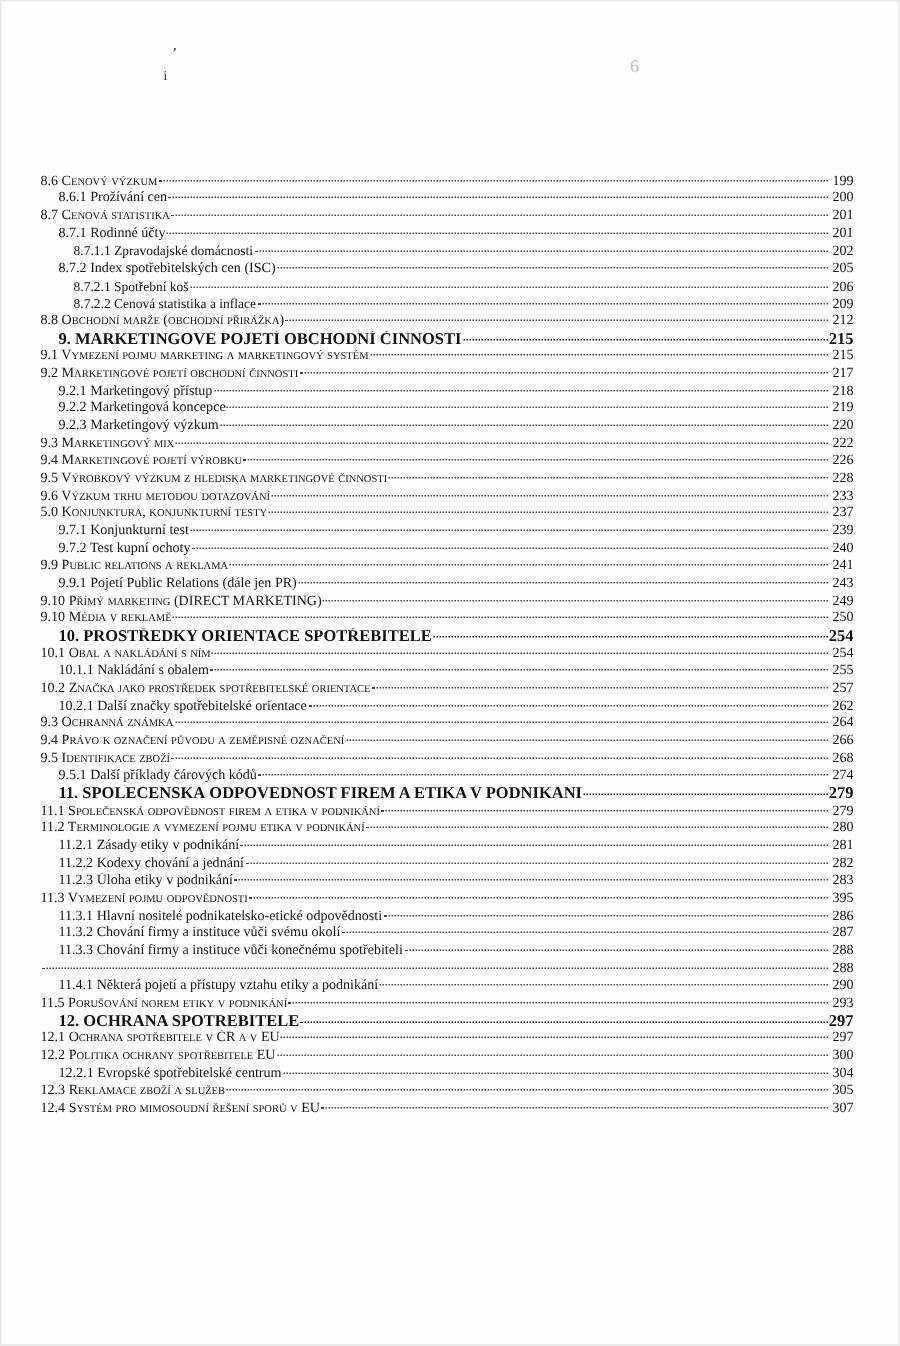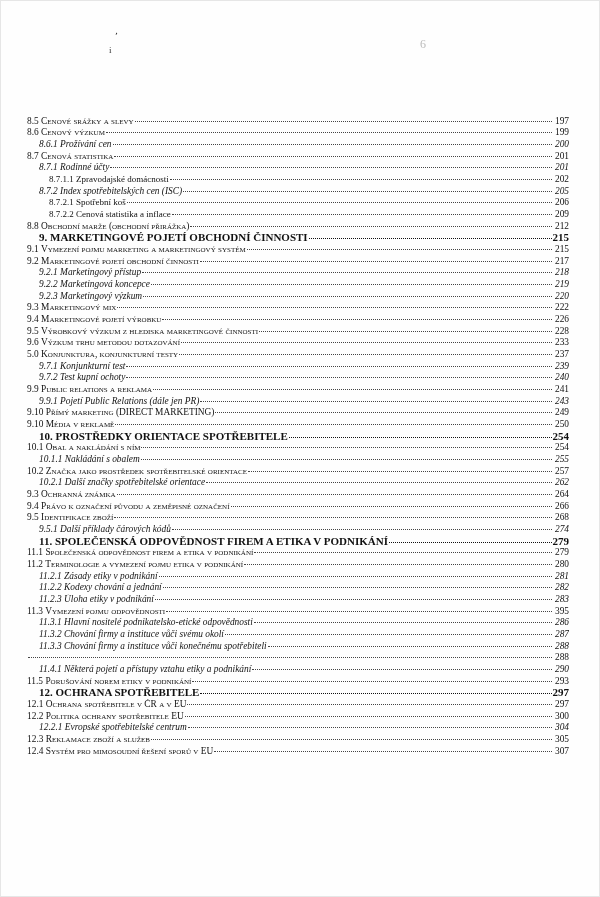--- a/index.html
+++ b/index.html
@@ -22,39 +22,34 @@
     flex: 1 1 auto; overflow: hidden; margin: 0 1px;
     border-bottom: 1px dotted #444; height: 0; position: relative; top: -2px; min-width: 4px;
   }
   .row .p { flex: 0 0 auto; text-align: right; min-width: 16px; }
   .lvl1 .t, .lvl1 .p { font-weight: bold; font-size: 11px; }
   .lvl1 { padding-left: 14px; }
   .lvl1 .lead { border-bottom: 1.5px dotted #111; }
   .lvl2 { padding-left: 2px; }
   .lvl2 .t { font-variant: small-caps; }
   .lvl3 { padding-left: 14px; }
-  .lvl3 .t, .lvl3 .p { font-style: italic; }
+  .lvl3 .t, .lvl3 .p { }
   .lvl4 { padding-left: 24px; }
   .lvl4 .t { font-size: 9px; }
 </style>
 </head>
 <body>
 
 <div class="page">
   <span class="marks mark1">,</span>
   <span class="marks mark2">i</span>
   <span class="marks mark3">6</span>
 
   <div class="toc" id="toc">
       <div class="row lvl2">
-        <span class="t">8.5 Cenové srážky a slevy</span>
-        <span class="lead"></span>
-        <span class="p">197</span>
-      </div>
-      <div class="row lvl2">
         <span class="t">8.6 Cenový výzkum</span>
         <span class="lead"></span>
         <span class="p">199</span>
       </div>
       <div class="row lvl3">
         <span class="t">8.6.1 Prožívání cen</span>
         <span class="lead"></span>
         <span class="p">200</span>
       </div>
       <div class="row lvl2">

